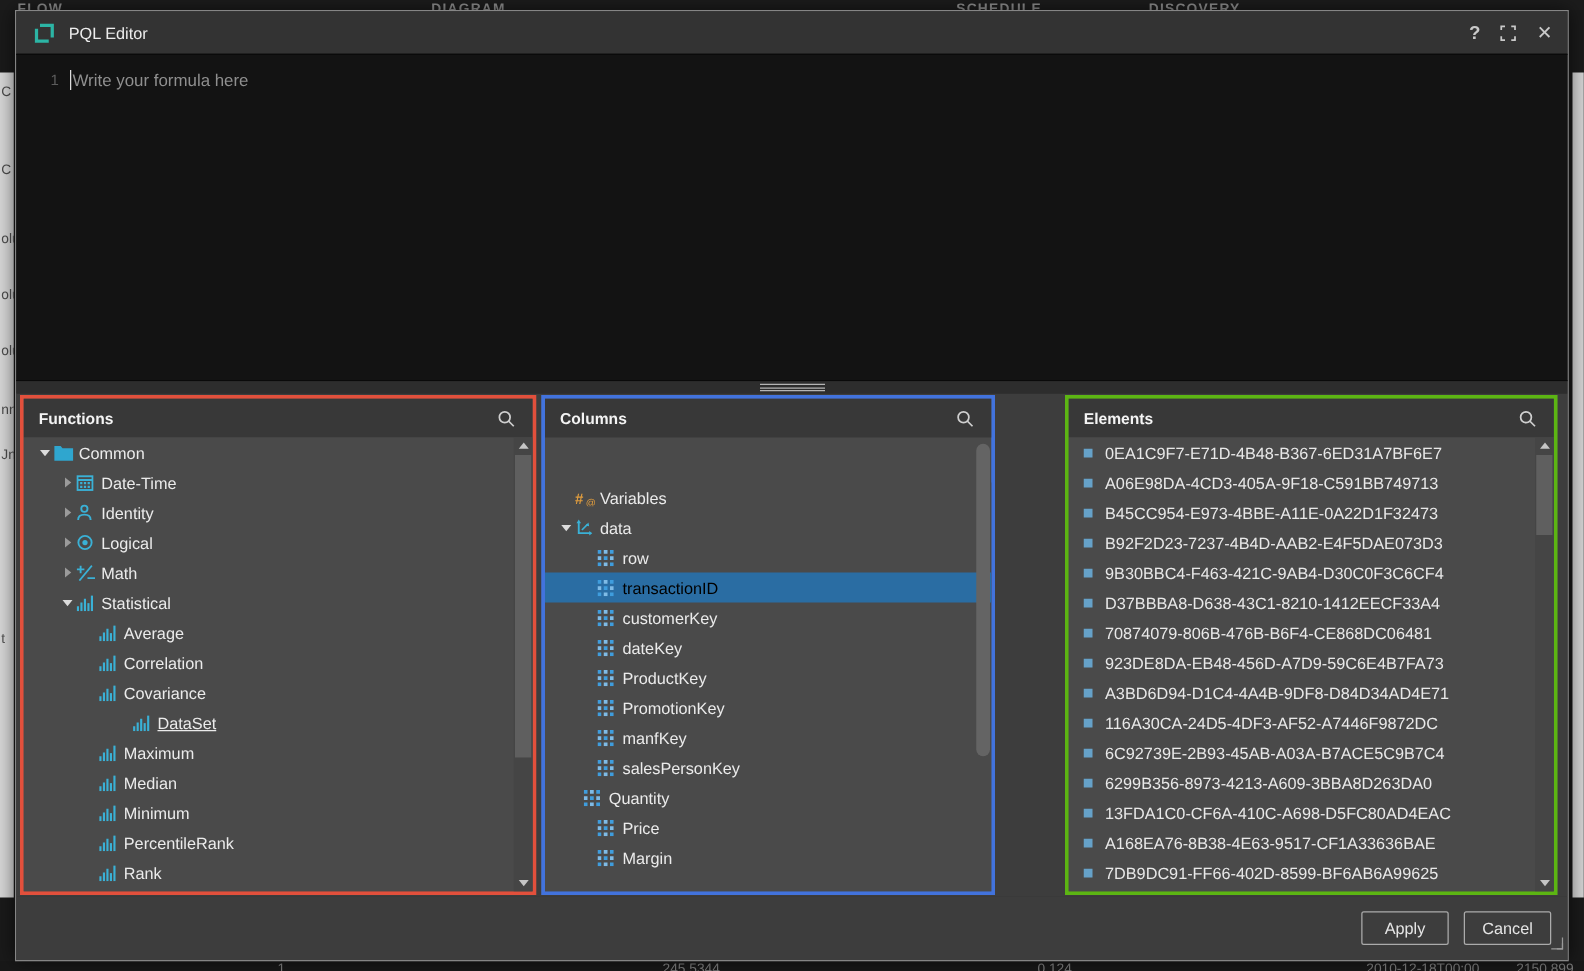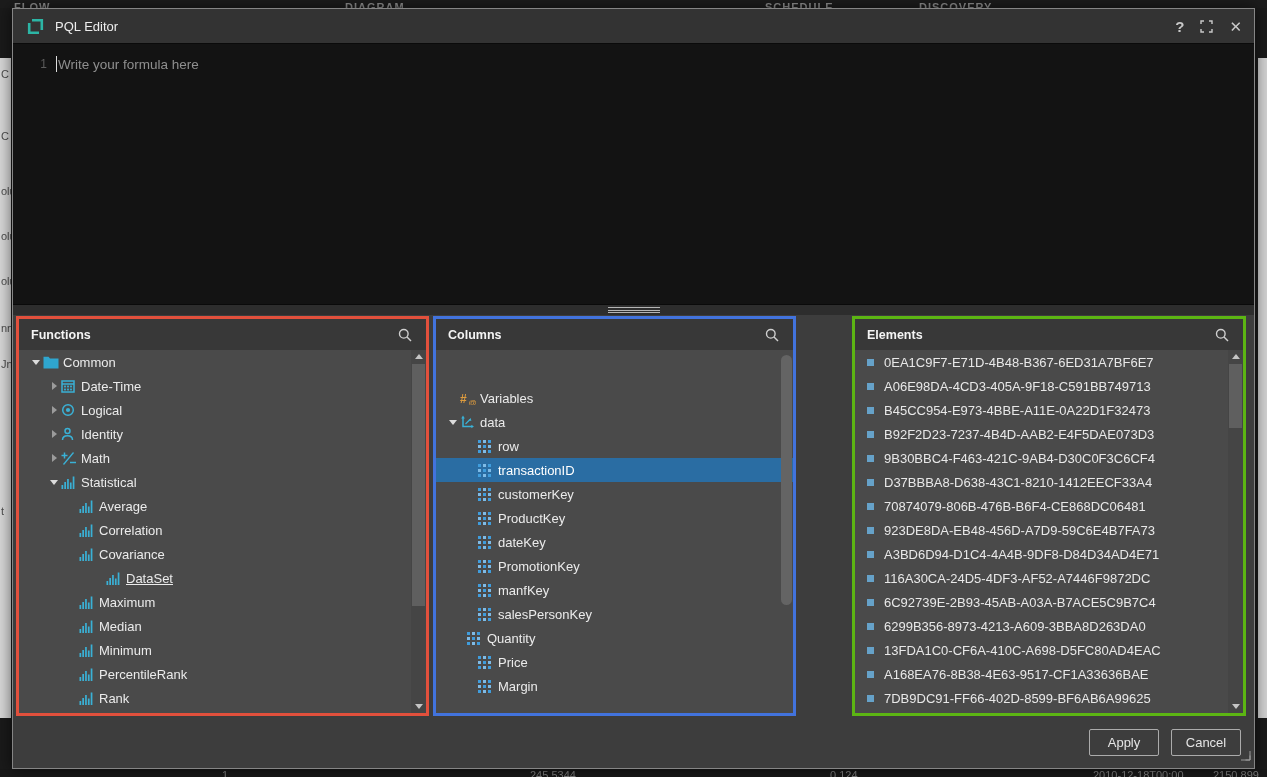--- a/index.html
+++ b/index.html
@@ -37,21 +37,21 @@
   .panels{flex:none;height:402px;position:relative;background:#3d3d3d;}
   .panel{position:absolute;top:1px;height:400px;box-sizing:border-box;border:3px solid;
     display:flex;flex-direction:column;background:#4a4a4a;}
   .panel.functions{left:3px;width:413px;}
   .panel.columns{left:420px;width:363px;gap:36px;}
   .panel.elements{left:839px;width:394px;}
   .phead{height:31px;flex:none;background:#383838;display:flex;align-items:center;padding:0 10px 0 12px;}
   .phead .ptitle{color:#f4f4f4;font-size:12.5px;font-weight:bold;flex:1;}
   .pbody{flex:1;position:relative;overflow:hidden;background:#4a4a4a;}
   .trow{height:24px;display:flex;align-items:center;font-size:13px;color:#ebebeb;cursor:pointer;white-space:nowrap;}
-  .trow.sel{background:#2a6da3;color:#ffffff;text-align:right;}
+  .trow.sel{background:#2a6da3;color:#000000;text-align:right;}
   .caret{width:14px;flex:none;display:inline-flex;align-items:center;justify-content:center;}
   .caret.exp::before{content:'';border-left:4.5px solid transparent;border-right:4.5px solid transparent;border-top:5.5px solid #dcdcdc;}
   .caret.col::before{content:'';border-top:4px solid transparent;border-bottom:4px solid transparent;border-left:5px solid #9b9b9b;}
   .icn{width:18px;flex:none;display:inline-flex;align-items:center;justify-content:flex-start;}
   .lbl{margin-left:2px;}
   .erow{height:24px;display:flex;align-items:center;padding-left:12px;font-size:13px;color:#e8e8e8;cursor:pointer;white-space:nowrap;}
   .bullet{width:7px;height:7px;background:#66a2c9;margin-right:10px;flex:none;}
   
   .sbar{position:absolute;right:0;top:0;bottom:0;background:#454545;}
   .sbar.w15{width:15px;}
@@ -174,36 +174,36 @@
                   <rect x="6.1" y="9.6" width="1.8" height="1.8"></rect>
                   <rect x="9.1" y="9.6" width="1.8" height="1.8"></rect>
                 </g>
               </svg>
             </span>
             <span class="lbl">Date-Time</span>
           </div>
           <div class="trow" style="padding-left: 28px;">
             <span class="caret col"></span>
             <span class="icn">
+              <svg width="13" height="14" viewBox="0 0 13 14">
+                <circle cx="6.5" cy="4" r="2.5" fill="none" stroke="#3ab1d6" stroke-width="1.5"></circle>
+                <path d="M1.5 13 C1.5 9.8 4 8.7 6.5 8.7 C9 8.7 11.5 9.8 11.5 13" fill="none" stroke="#3ab1d6" stroke-width="1.5"></path>
+              </svg>
+            </span>
+            <span class="lbl">Identity</span>
+          </div>
+          <div class="trow" style="padding-left: 28px;">
+            <span class="caret col"></span>
+            <span class="icn">
               <svg width="14" height="14" viewBox="0 0 14 14">
                 <circle cx="7" cy="7" r="5.3" fill="none" stroke="#3ab1d6" stroke-width="1.5"></circle>
                 <circle cx="7" cy="7" r="2.1" fill="#3ab1d6"></circle>
               </svg>
             </span>
             <span class="lbl">Logical</span>
-          </div>
-          <div class="trow" style="padding-left: 28px;">
-            <span class="caret col"></span>
-            <span class="icn">
-              <svg width="13" height="14" viewBox="0 0 13 14">
-                <circle cx="6.5" cy="4" r="2.5" fill="none" stroke="#3ab1d6" stroke-width="1.5"></circle>
-                <path d="M1.5 13 C1.5 9.8 4 8.7 6.5 8.7 C9 8.7 11.5 9.8 11.5 13" fill="none" stroke="#3ab1d6" stroke-width="1.5"></path>
-              </svg>
-            </span>
-            <span class="lbl">Identity</span>
           </div>
           <div class="trow" style="padding-left: 28px;">
             <span class="caret col"></span>
             <span class="icn">
               <svg width="15" height="13" viewBox="0 0 15 13">
                 <path d="M3.5 0.5 v6 M0.5 3.5 h6" stroke="#3ab1d6" stroke-width="1.5" fill="none"></path>
                 <path d="M12.5 0.5 L2.5 12.5" stroke="#3ab1d6" stroke-width="1.3"></path>
                 <path d="M9 10.5 h6" stroke="#3ab1d6" stroke-width="1.5"></path>
               </svg>
             </span>
@@ -476,42 +476,42 @@
                   <rect x="10" y="10" width="3" height="3"></rect>
                 </g>
                 <g fill="#7fbbe6">
                   <rect x="5" y="0" width="3" height="3"></rect>
                   <rect x="0" y="5" width="3" height="3"></rect>
                   <rect x="10" y="5" width="3" height="3"></rect>
                   <rect x="5" y="10" width="3" height="3"></rect>
                 </g>
               </svg>
             </span>
+            <span class="lbl">dateKey</span>
+          </div>
+          <div class="trow" style="padding-left: 28px;">
+            <span class="caret"></span>
+            <span class="icn">
+              <svg width="13" height="13" viewBox="0 0 13 13">
+                <g fill="#3f9ddd">
+                  <rect x="0" y="0" width="3" height="3"></rect>
+                  <rect x="10" y="0" width="3" height="3"></rect>
+                  <rect x="5" y="5" width="3" height="3"></rect>
+                  <rect x="0" y="10" width="3" height="3"></rect>
+                  <rect x="10" y="10" width="3" height="3"></rect>
+                </g>
+                <g fill="#7fbbe6">
+                  <rect x="5" y="0" width="3" height="3"></rect>
+                  <rect x="0" y="5" width="3" height="3"></rect>
+                  <rect x="10" y="5" width="3" height="3"></rect>
+                  <rect x="5" y="10" width="3" height="3"></rect>
+                </g>
+              </svg>
+            </span>
             <span class="lbl">ProductKey</span>
-          </div>
-          <div class="trow" style="padding-left: 28px;">
-            <span class="caret"></span>
-            <span class="icn">
-              <svg width="13" height="13" viewBox="0 0 13 13">
-                <g fill="#3f9ddd">
-                  <rect x="0" y="0" width="3" height="3"></rect>
-                  <rect x="10" y="0" width="3" height="3"></rect>
-                  <rect x="5" y="5" width="3" height="3"></rect>
-                  <rect x="0" y="10" width="3" height="3"></rect>
-                  <rect x="10" y="10" width="3" height="3"></rect>
-                </g>
-                <g fill="#7fbbe6">
-                  <rect x="5" y="0" width="3" height="3"></rect>
-                  <rect x="0" y="5" width="3" height="3"></rect>
-                  <rect x="10" y="5" width="3" height="3"></rect>
-                  <rect x="5" y="10" width="3" height="3"></rect>
-                </g>
-              </svg>
-            </span>
-            <span class="lbl">dateKey</span>
           </div>
           <div class="trow" style="padding-left: 28px;">
             <span class="caret"></span>
             <span class="icn">
               <svg width="13" height="13" viewBox="0 0 13 13">
                 <g fill="#3f9ddd">
                   <rect x="0" y="0" width="3" height="3"></rect>
                   <rect x="10" y="0" width="3" height="3"></rect>
                   <rect x="5" y="5" width="3" height="3"></rect>
                   <rect x="0" y="10" width="3" height="3"></rect>

